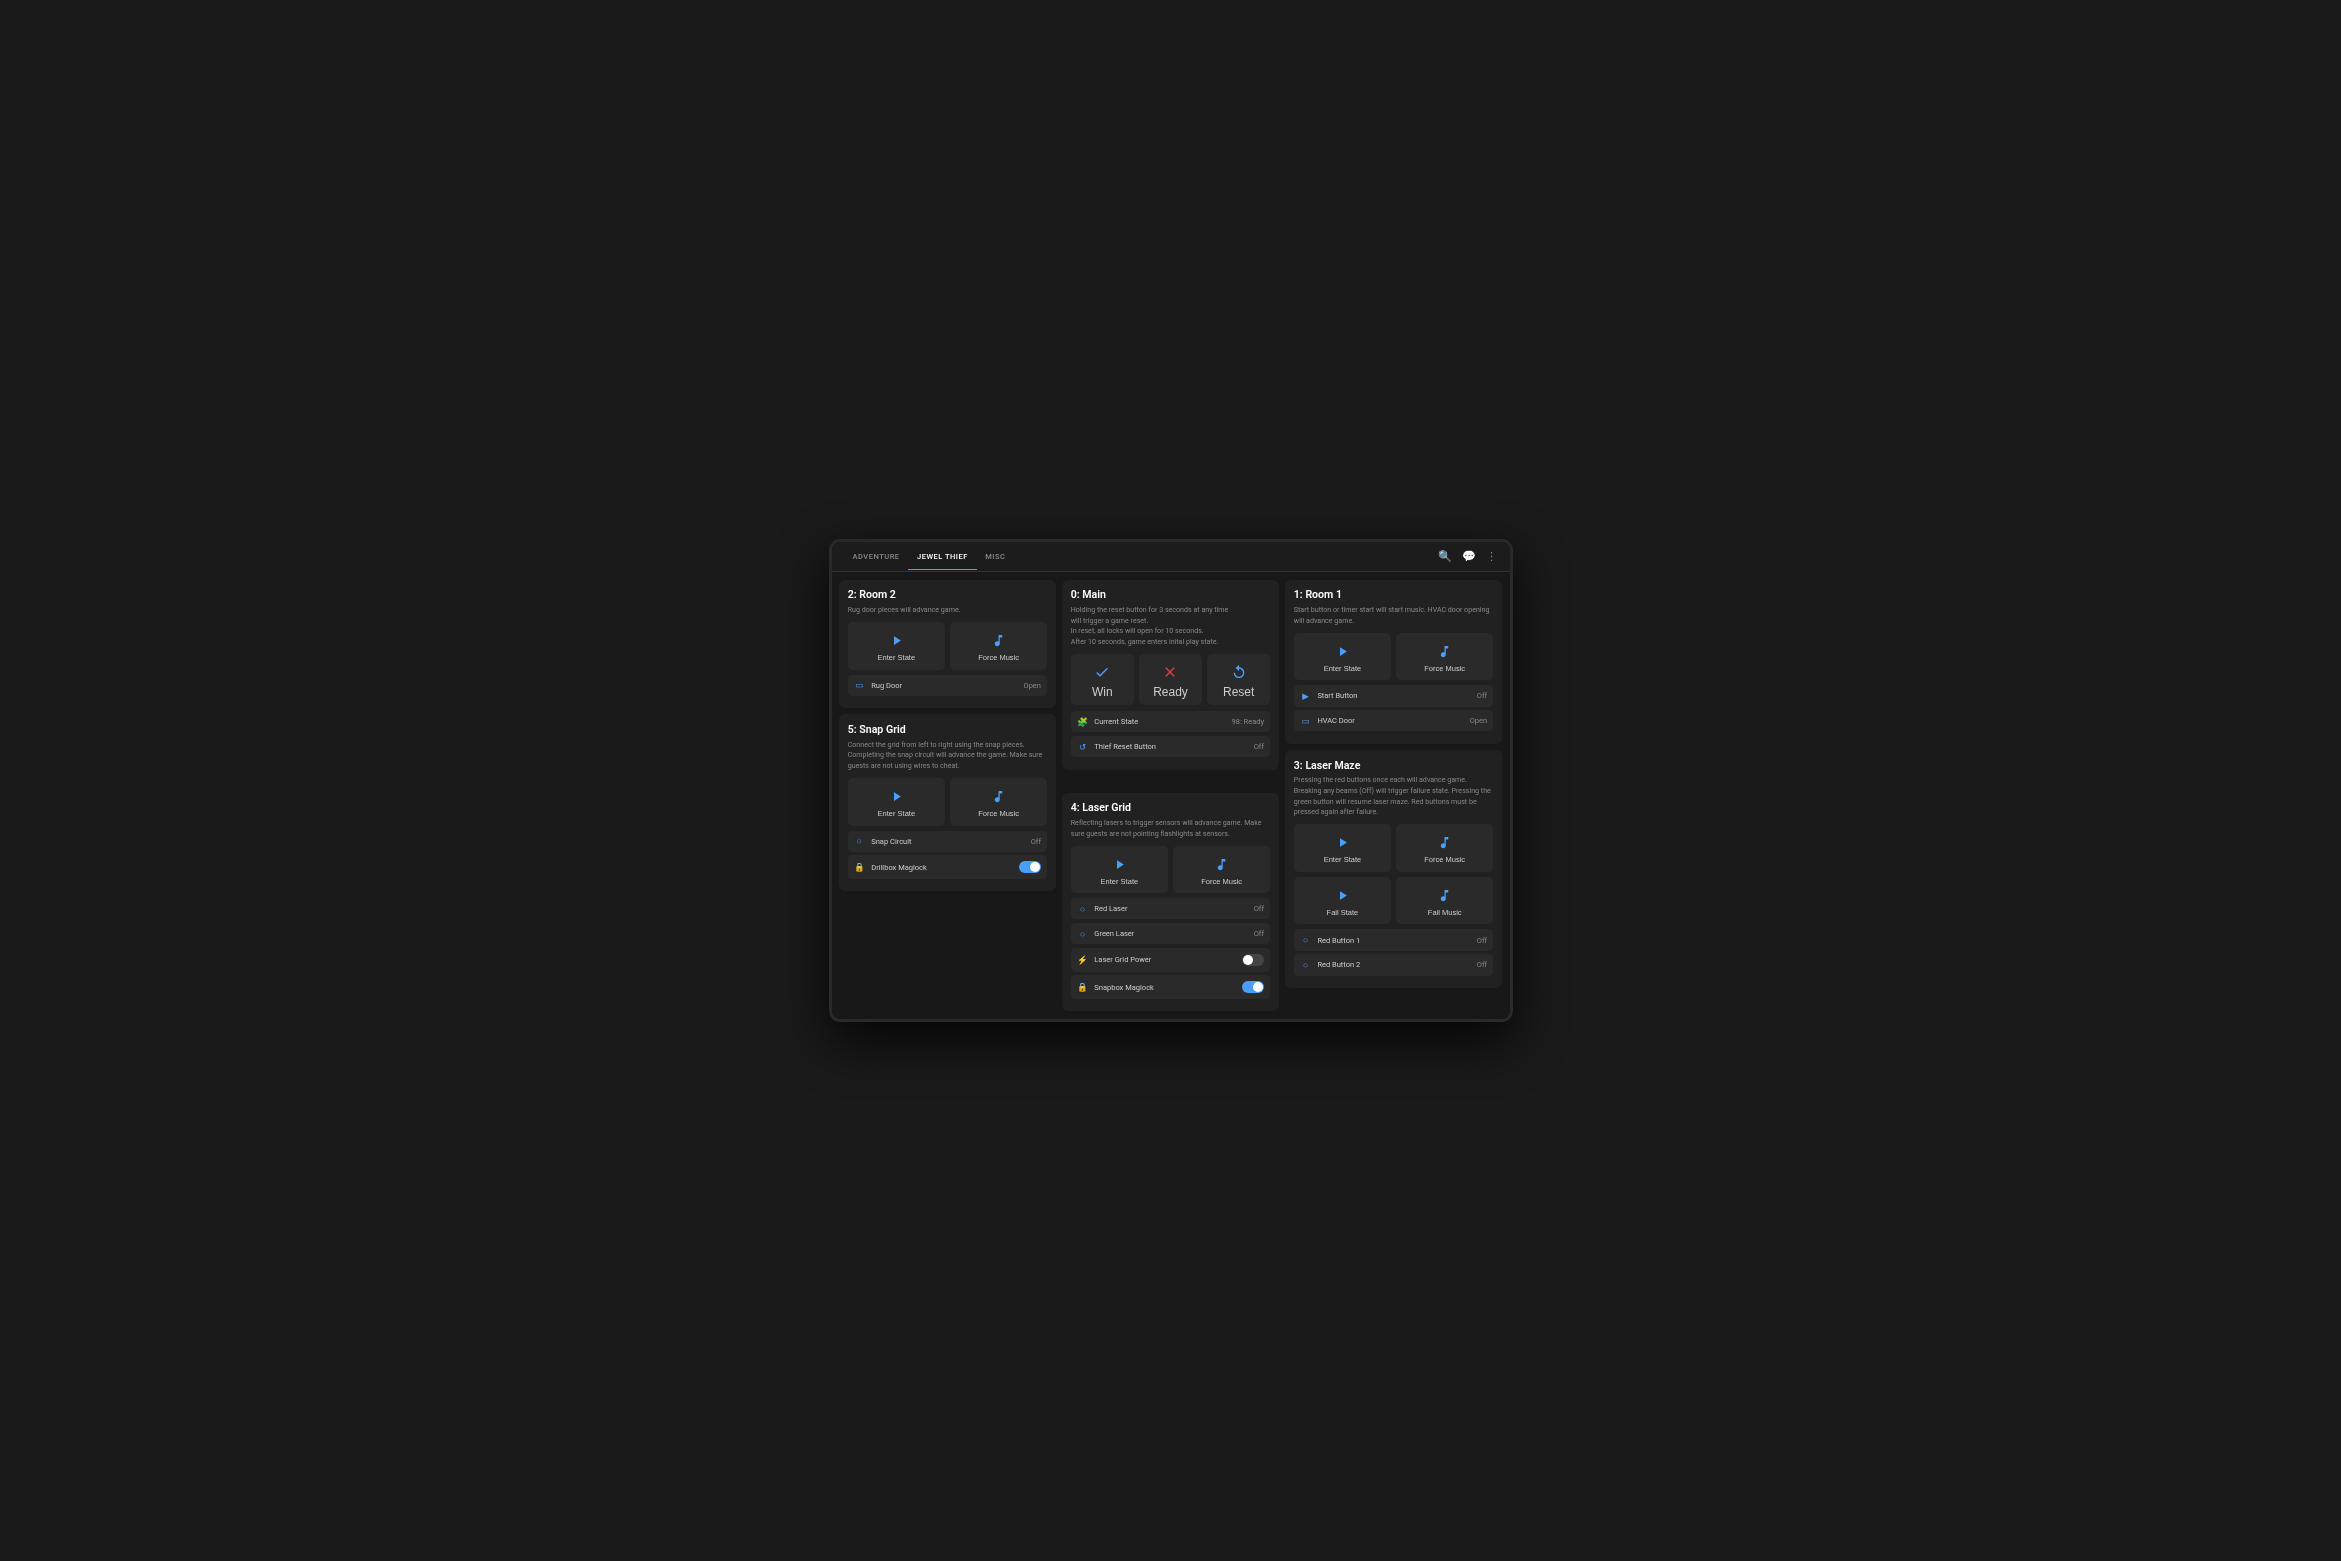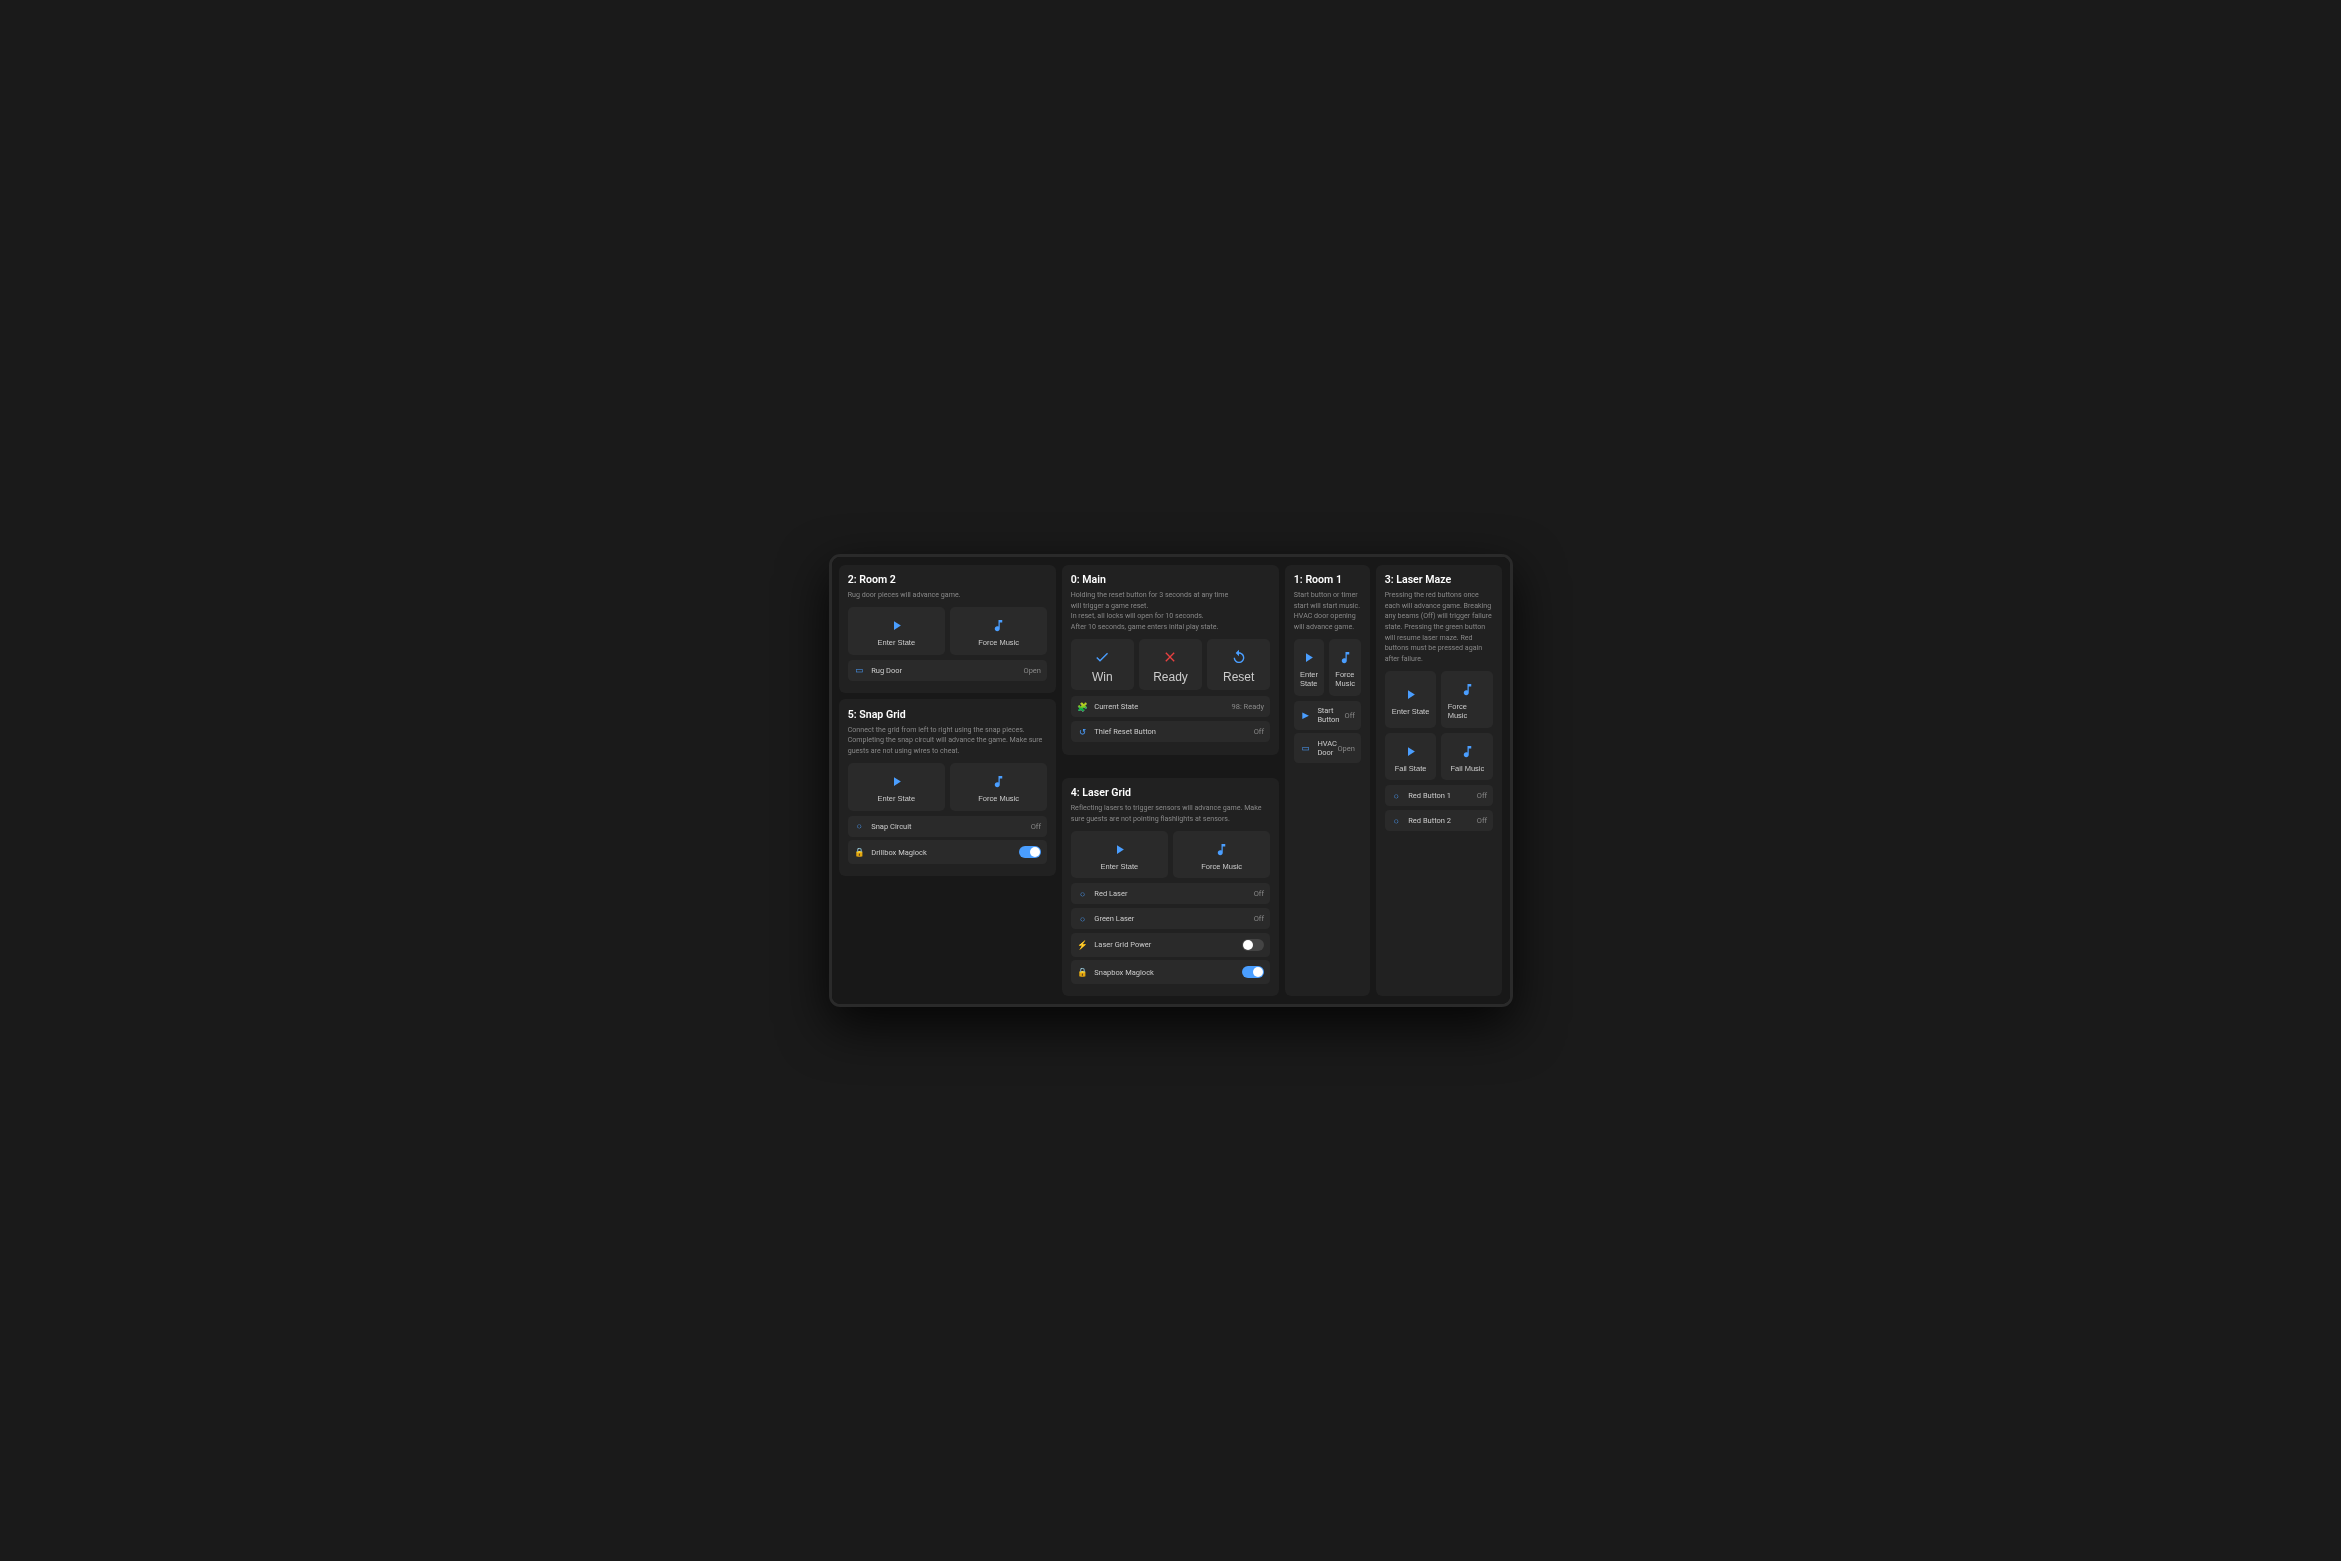--- a/index.html
+++ b/index.html
@@ -229,34 +229,44 @@
       border-radius: 50%;
       background: #fff;
       top: 1.2px;
       transition: left 0.2s;
     }
     .toggle.off::after { left: 1.2px; }
     .toggle.on::after { left: 11.2px; }
     
     .col-left { display: flex; flex-direction: column; gap: 6.2px; }
     .col-mid { display: flex; flex-direction: column; gap: 23px; }
-    .col-right { display: flex; flex-direction: row; gap: 6.2px; }
+    .col-right { display: flex; flex-direction: column; gap: 6.2px; }
     
     .four-btn-grid {
       display: grid;
       grid-template-columns: 1fr 1fr;
       gap: 5px;
       margin-bottom: 5px;
     }
   </style>
 </head>
 <body>
 
 <div class="screen-wrapper">
 
+  <div class="nav-bar">
+    <div class="nav-tab">ADVENTURE</div>
+    <div class="nav-tab active">JEWEL THIEF</div>
+    <div class="nav-tab">MISC</div>
+    <div class="nav-icons">
+      <span class="nav-icon">🔍</span>
+      <span class="nav-icon">💬</span>
+      <span class="nav-icon">⋮</span>
+    </div>
+  </div>
 
   <div class="main-content">
 
     <div class="col-left">
 
 
       <div class="card">
         <div class="card-title">2: Room 2</div>
         <div class="card-desc">Rug door pieces will advance game.</div>
         <div class="state-buttons">

